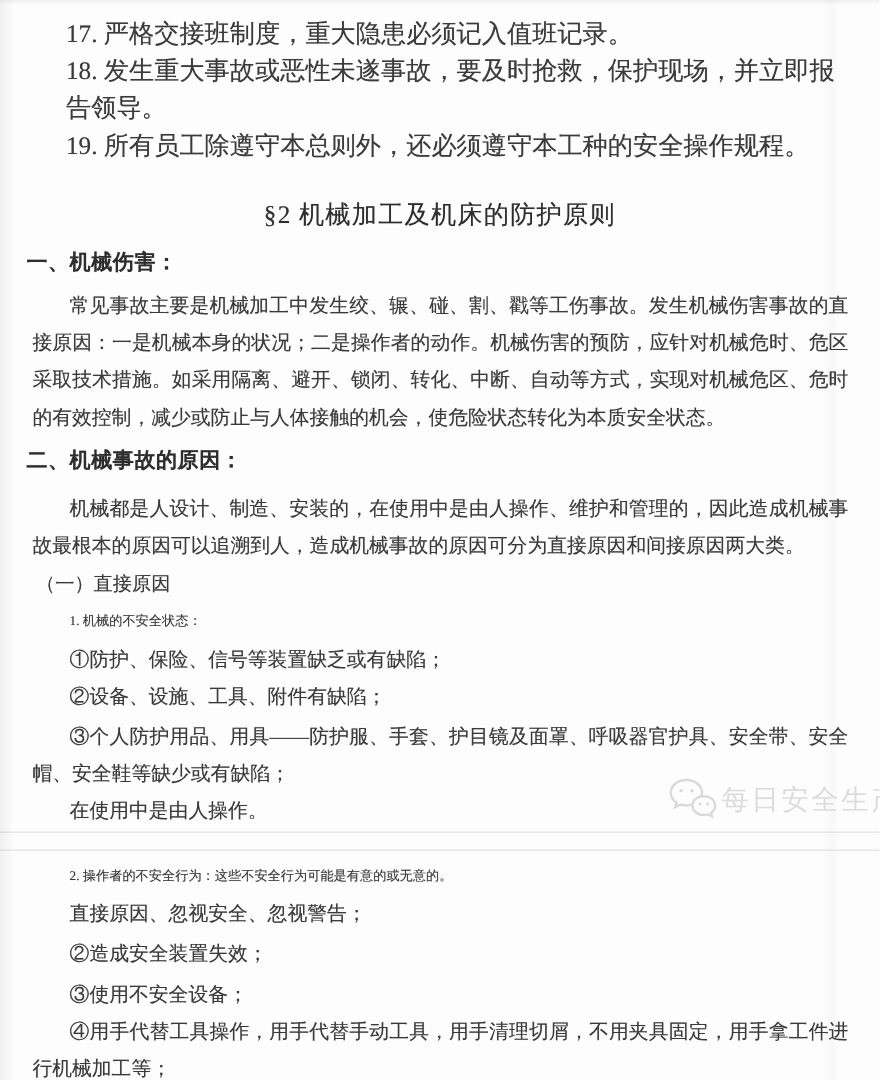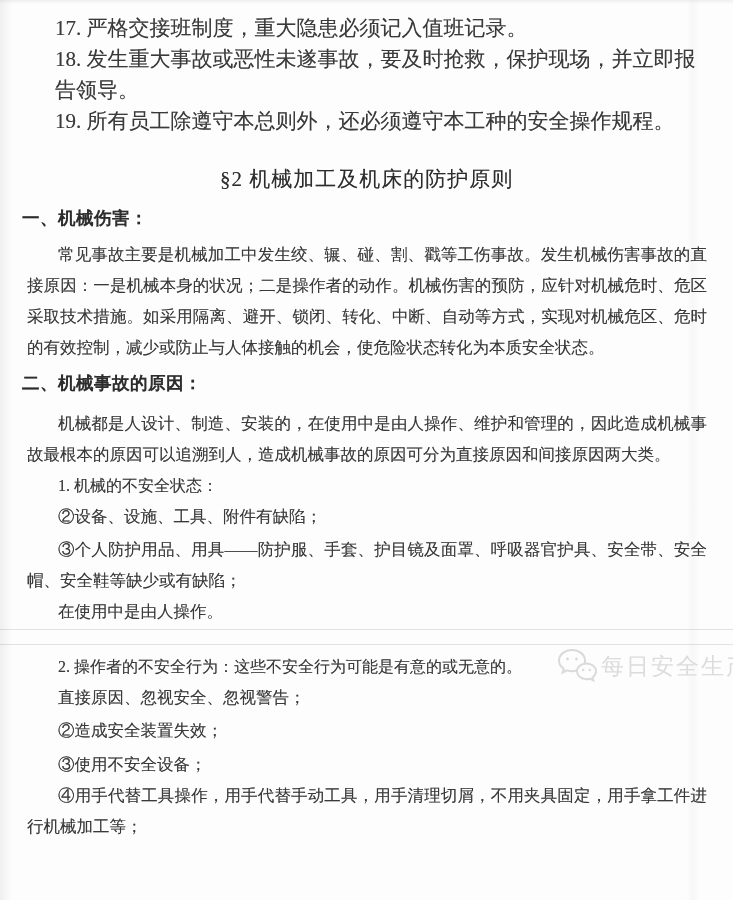--- a/index.html
+++ b/index.html
@@ -57,21 +57,21 @@
     font-size: 16.5px; line-height: 31px;
     text-align: justify; text-indent: 31px;
   }
   .para.second { margin-top: 12px; }
   .sub-heading {
     margin: 3px 0 0 30px;
     font-size: 16px; line-height: 30px;
   }
   .list-head {
     margin: 0 26px 0 27px;
-    font-size: 16px; line-height: 31px;
+    font-size: 11px; line-height: 31px;
     text-indent: 31px;
   }
   .list-item {
     margin: 0 26px 0 27px;
     font-size: 16.5px; line-height: 31px;
     text-align: justify; text-indent: 31px;
   }
   .list-item.gap2 { margin-top: 2px; }
   .list-item.gap3 { margin-top: 3px; }
   .page-break-line {
@@ -111,23 +111,25 @@
   <div class="doc-title text">§2 机械加工及机床的防护原则</div>
 
   <div class="section-heading text">一、机械伤害：</div>
 
   <div class="para text">常见事故主要是机械加工中发生绞、辗、碰、割、戳等工伤事故。发生机械伤害事故的直接原因：一是机械本身的状况；二是操作者的动作。机械伤害的预防，应针对机械危时、危区采取技术措施。如采用隔离、避开、锁闭、转化、中断、自动等方式，实现对机械危区、危时的有效控制，减少或防止与人体接触的机会，使危险状态转化为本质安全状态。</div>
 
   <div class="section-heading second text">二、机械事故的原因：</div>
 
   <div class="para second text">机械都是人设计、制造、安装的，在使用中是由人操作、维护和管理的，因此造成机械事故最根本的原因可以追溯到人，造成机械事故的原因可分为直接原因和间接原因两大类。</div>
 
+  <div class="sub-heading text">（一）直接原因</div>
 
   <div class="list-head text">1. 机械的不安全状态：</div>
 
+  <div class="list-item text">①防护、保险、信号等装置缺乏或有缺陷；</div>
   <div class="list-item text">②设备、设施、工具、附件有缺陷；</div>
   <div class="list-item gap2 text">③个人防护用品、用具——防护服、手套、护目镜及面罩、呼吸器官护具、安全带、安全帽、安全鞋等缺少或有缺陷；</div>
   <div class="list-item text">在使用中是由人操作。</div>
 
   <div class="page-break-line pb-1"></div>
   <div class="page-break-line pb-2"></div>
 
   <div class="list-head behavior-head text">2. 操作者的不安全行为：这些不安全行为可能是有意的或无意的。</div>
 
   <div class="list-item text">直接原因、忽视安全、忽视警告；</div>

